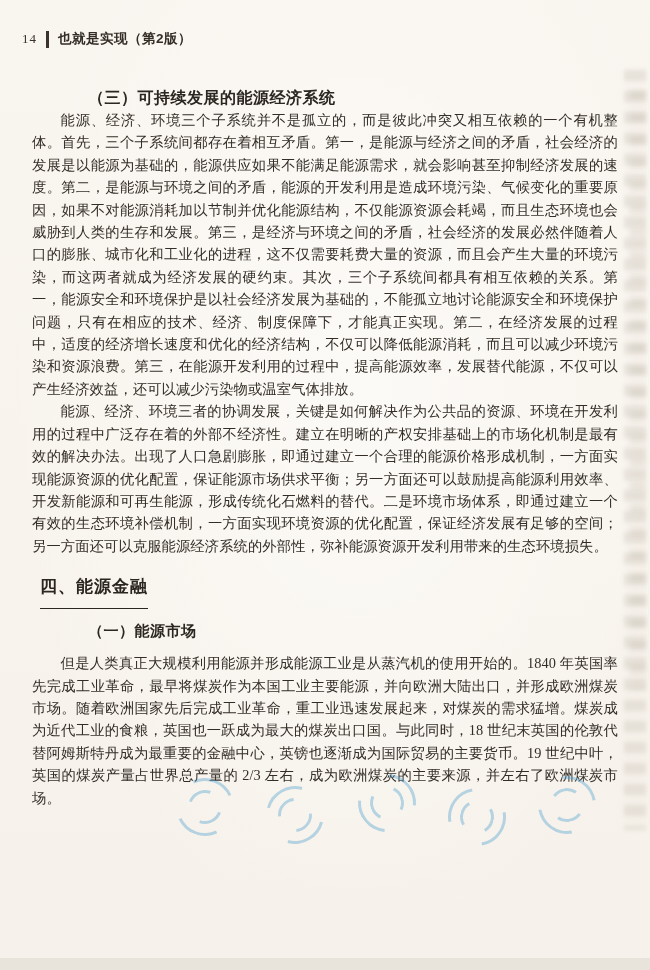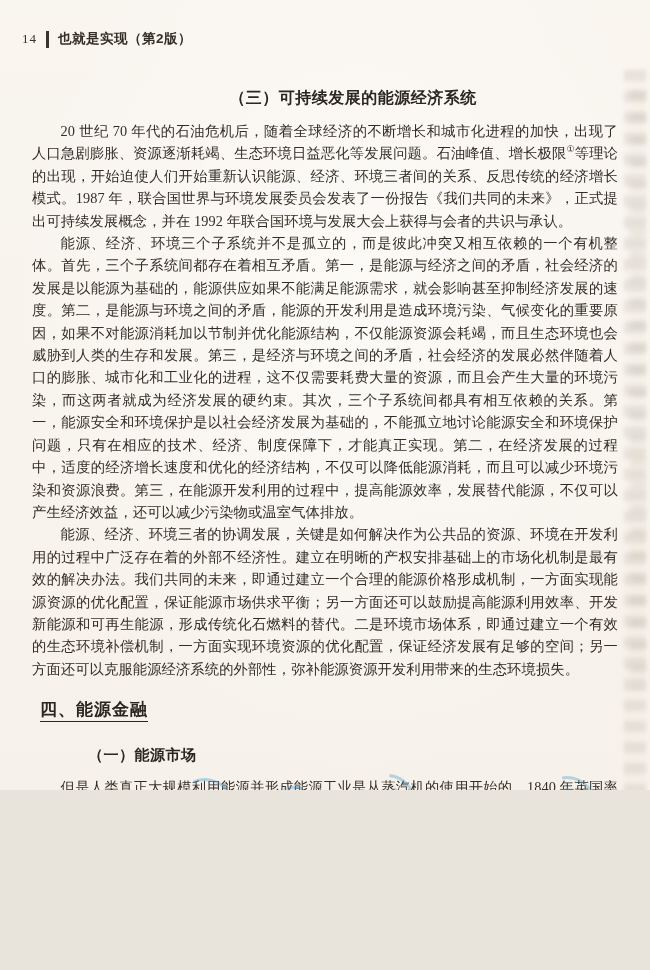--- a/index.html
+++ b/index.html
@@ -1,18 +1,18 @@
 <!DOCTYPE html>
 <html><head>
 <meta charset="utf-8">
 <style>
   html,body{margin:0;padding:0;background:#e8e4dc;}
   .page{
     position:relative;
-    width:650px;height:790px;
+    width:650px;height:958px;
     margin:0 auto;
     overflow:hidden;
     background:
       radial-gradient(ellipse at 55% 40%, rgba(255,255,255,0.55), rgba(255,255,255,0) 70%),
       linear-gradient(180deg,#f9f5ef 0%,#f8f4ed 55%,#f6f1ea 100%);
     color:#332d26;
     font-family:"Liberation Serif","DejaVu Serif",serif;
   }
   
   .bleed{
@@ -43,44 +43,44 @@
   .book-title{
     font-family:"Liberation Sans","DejaVu Sans",sans-serif;
     font-weight:bold;font-size:13.5px;color:#332d26;letter-spacing:0.5px;
   }
   .content{
     position:absolute;top:60px;left:32px;width:586px;
   }
   .h3{
     font-family:"Liberation Sans","DejaVu Sans",sans-serif;
     font-weight:bold;font-size:16px;color:#2b2620;
-    margin:28px 0 0 56px;letter-spacing:0.5px;text-align:center;
+    margin:28px 0 0 56px;letter-spacing:0.5px;
   }
   p.body{
     margin:0;padding:0;
     font-size:14.3px;line-height:22.4px;
     text-align:justify;text-justify:inter-ideograph;
     text-indent:2em;
     color:#332d26;
     letter-spacing:0.1px;
   }
   p.body.first{margin-top:11px;}
   sup.fnref{font-size:9px;vertical-align:super;line-height:0;}
   .h4wrap{margin:18px 0 0 8px;}
   .h4{
     display:inline-block;
     font-family:"Liberation Sans","DejaVu Sans",sans-serif;
     font-weight:bold;font-size:17px;color:#2b2620;
     border-bottom:1.6px solid #2b2620;
-    padding-bottom:0;letter-spacing:1px;
+    padding-bottom:10px;letter-spacing:1px;
   }
   .h4sub{
     font-family:"Liberation Sans","DejaVu Sans",sans-serif;
     font-weight:bold;font-size:15px;color:#2b2620;
-    margin:24px 0 0 56px;letter-spacing:0.5px;
+    margin:13px 0 0 56px;letter-spacing:0.5px;
   }
   
   .watermark{
     position:absolute;top:760px;left:170px;width:460px;height:90px;
     opacity:0.38;pointer-events:none;
   }
   .swirl{
     position:absolute;border-radius:50%;
     border:3px solid;
   }
@@ -104,26 +104,25 @@
   <div class="header">
     <span class="page-num">14</span>
     <span class="header-rule"></span>
     <span class="book-title">也就是实现（第2版）</span>
   </div>
 
   <div class="content">
 
     <div class="h3">（三）可持续发展的能源经济系统</div>
 
-    <p class="body first"><span>20 世纪 70 年代的石油危机后，随着全球经济的不断增长和城市化进程的加快，出现了人口急剧膨胀、资源逐渐耗竭、生态环境日益恶化等发展问题。石油峰值、增长极限</span><sup class="fnref">①</sup><span>等理论的出现，开始迫使人们开始重新认识能源、经济、环境三者间的关系、反思传统的经济增长模式。1987 年，联合国世界与环境发展委员会发表了一份报告《我们共同的未来》，正式提出可持续发展概念，并在 1992 年联合国环境与发展大会上获得与会者的共识与承认。</span></p>
 
 
     <p class="body">能源、经济、环境三个子系统并不是孤立的，而是彼此冲突又相互依赖的一个有机整体。首先，三个子系统间都存在着相互矛盾。第一，是能源与经济之间的矛盾，社会经济的发展是以能源为基础的，能源供应如果不能满足能源需求，就会影响甚至抑制经济发展的速度。第二，是能源与环境之间的矛盾，能源的开发利用是造成环境污染、气候变化的重要原因，如果不对能源消耗加以节制并优化能源结构，不仅能源资源会耗竭，而且生态环境也会威胁到人类的生存和发展。第三，是经济与环境之间的矛盾，社会经济的发展必然伴随着人口的膨胀、城市化和工业化的进程，这不仅需要耗费大量的资源，而且会产生大量的环境污染，而这两者就成为经济发展的硬约束。其次，三个子系统间都具有相互依赖的关系。第一，能源安全和环境保护是以社会经济发展为基础的，不能孤立地讨论能源安全和环境保护问题，只有在相应的技术、经济、制度保障下，才能真正实现。第二，在经济发展的过程中，适度的经济增长速度和优化的经济结构，不仅可以降低能源消耗，而且可以减少环境污染和资源浪费。第三，在能源开发利用的过程中，提高能源效率，发展替代能源，不仅可以产生经济效益，还可以减少污染物或温室气体排放。</p>
 
-    <p class="body">能源、经济、环境三者的协调发展，关键是如何解决作为公共品的资源、环境在开发利用的过程中广泛存在着的外部不经济性。建立在明晰的产权安排基础上的市场化机制是最有效的解决办法。我们共同的未来，即通过建立一个合理的能源价格形成机制，一方面实现能源资源的优化配置，保证能源市场供求平衡；另一方面还可以鼓励提高能源利用效率、开发新能源和可再生能源，形成传统化石燃料的替代。二是环境市场体系，即通过建立一个有效的生态环境补偿机制，一方面实现环境资源的优化配置，保证经济发展有足够的空间；另一方面还可以克服能源经济系统的外部性，弥补能源资源开发利用带来的生态环境损失。</p>
+    <p class="body">能源、经济、环境三者的协调发展，关键是如何解决作为公共品的资源、环境在开发利用的过程中广泛存在着的外部不经济性。建立在明晰的产权安排基础上的市场化机制是最有效的解决办法。出现了人口急剧膨胀，即通过建立一个合理的能源价格形成机制，一方面实现能源资源的优化配置，保证能源市场供求平衡；另一方面还可以鼓励提高能源利用效率、开发新能源和可再生能源，形成传统化石燃料的替代。二是环境市场体系，即通过建立一个有效的生态环境补偿机制，一方面实现环境资源的优化配置，保证经济发展有足够的空间；另一方面还可以克服能源经济系统的外部性，弥补能源资源开发利用带来的生态环境损失。</p>
 
     <div class="h4wrap">
       <span class="h4">四、能源金融</span>
     </div>
 
     <div class="h4sub">（一）能源市场</div>
 
     <p class="body first">但是人类真正大规模利用能源并形成能源工业是从蒸汽机的使用开始的。1840 年英国率先完成工业革命，最早将煤炭作为本国工业主要能源，并向欧洲大陆出口，并形成欧洲煤炭市场。随着欧洲国家先后完成工业革命，重工业迅速发展起来，对煤炭的需求猛增。煤炭成为近代工业的食粮，英国也一跃成为最大的煤炭出口国。与此同时，18 世纪末英国的伦敦代替阿姆斯特丹成为最重要的金融中心，英镑也逐渐成为国际贸易的主要货币。19 世纪中叶，英国的煤炭产量占世界总产量的 2/3 左右，成为欧洲煤炭的主要来源，并左右了欧洲煤炭市场。</p>
 
   </div>

